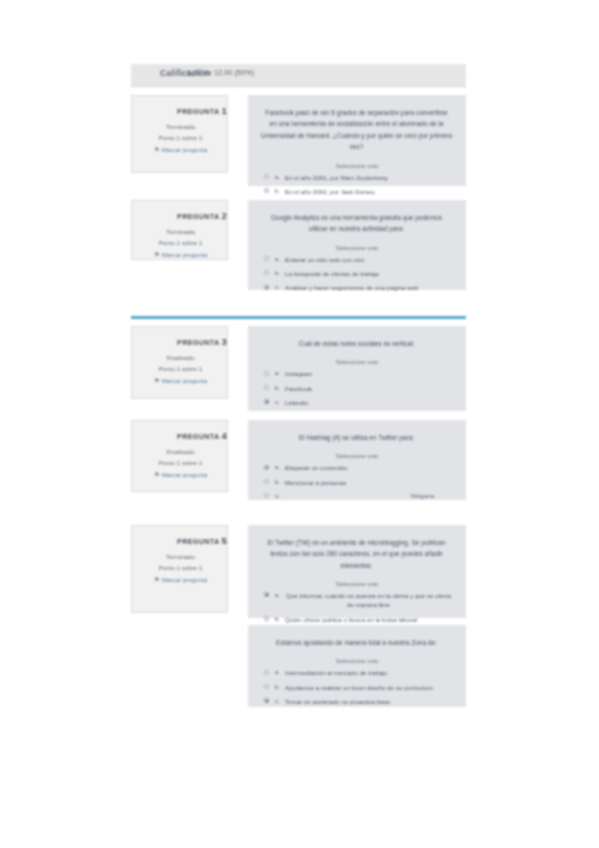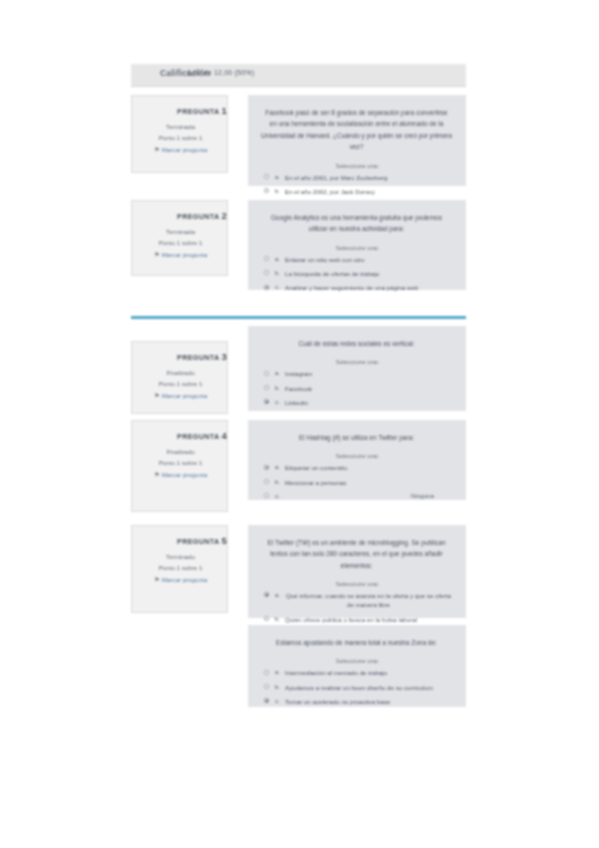--- a/index.html
+++ b/index.html
@@ -217,21 +217,21 @@
       </div>
       <div class="opt">
         <span class="radio sel"></span>
         <span class="opt-letter">c.</span>
         <span class="opt-text">En el año 1979, por Eugen Karlmne</span>
       </div>
     </div>
   </div>
 
   <div class="qblock" style="top:200px;height:95px;">
-    <div class="qinfo" style="height:76px;">
+    <div class="qinfo" style="height:60px;">
       <div class="qinfo-title">
         <span>PREGUNTA</span><span class="qnum">2</span>
       </div>
       <div class="qinfo-line">Terminada</div>
       <div class="qinfo-line">Punto 1 sobre 1</div>
       <div class="qinfo-line flag">Marcar pregunta</div>
     </div>
     <div class="qcontent" style="height:90px;">
       <p class="qtext">Google Analytics es una herramienta gratuita que podemos utilizar en nuestra actividad para:</p>
       <p class="qprompt">Seleccione una:</p>
@@ -247,21 +247,21 @@
       </div>
       <div class="opt">
         <span class="radio sel"></span>
         <span class="opt-letter">c.</span>
         <span class="opt-text">Analizar y hacer seguimiento de una página web</span>
       </div>
     </div>
   </div>
 
   <div class="qblock" style="top:326px;height:85px;">
-    <div class="qinfo" style="height:73px;margin-top:15px;">
+    <div class="qinfo" style="height:73px;">
       <div class="qinfo-title">
         <span>PREGUNTA</span><span class="qnum">3</span>
       </div>
       <div class="qinfo-line">Finalizado</div>
       <div class="qinfo-line">Punto 1 sobre 1</div>
       <div class="qinfo-line flag">Marcar pregunta</div>
     </div>
     <div class="qcontent" style="height:85px;">
       <p class="qtext">Cuál de estas redes sociales es vertical:</p>
       <p class="qprompt">Seleccione una:</p>
@@ -277,21 +277,21 @@
       </div>
       <div class="opt">
         <span class="radio sel"></span>
         <span class="opt-letter">c.</span>
         <span class="opt-text">Linkedin</span>
       </div>
     </div>
   </div>
 
   <div class="qblock" style="top:420px;height:85px;">
-    <div class="qinfo" style="height:92px;">
+    <div class="qinfo" style="height:72px;">
       <div class="qinfo-title">
         <span>PREGUNTA</span><span class="qnum">4</span>
       </div>
       <div class="qinfo-line">Finalizado</div>
       <div class="qinfo-line">Punto 1 sobre 1</div>
       <div class="qinfo-line flag">Marcar pregunta</div>
     </div>
     <div class="qcontent" style="height:80px;">
       <p class="qtext">El Hashtag (#) se utiliza en Twitter para:</p>
       <p class="qprompt">Seleccione una:</p>

